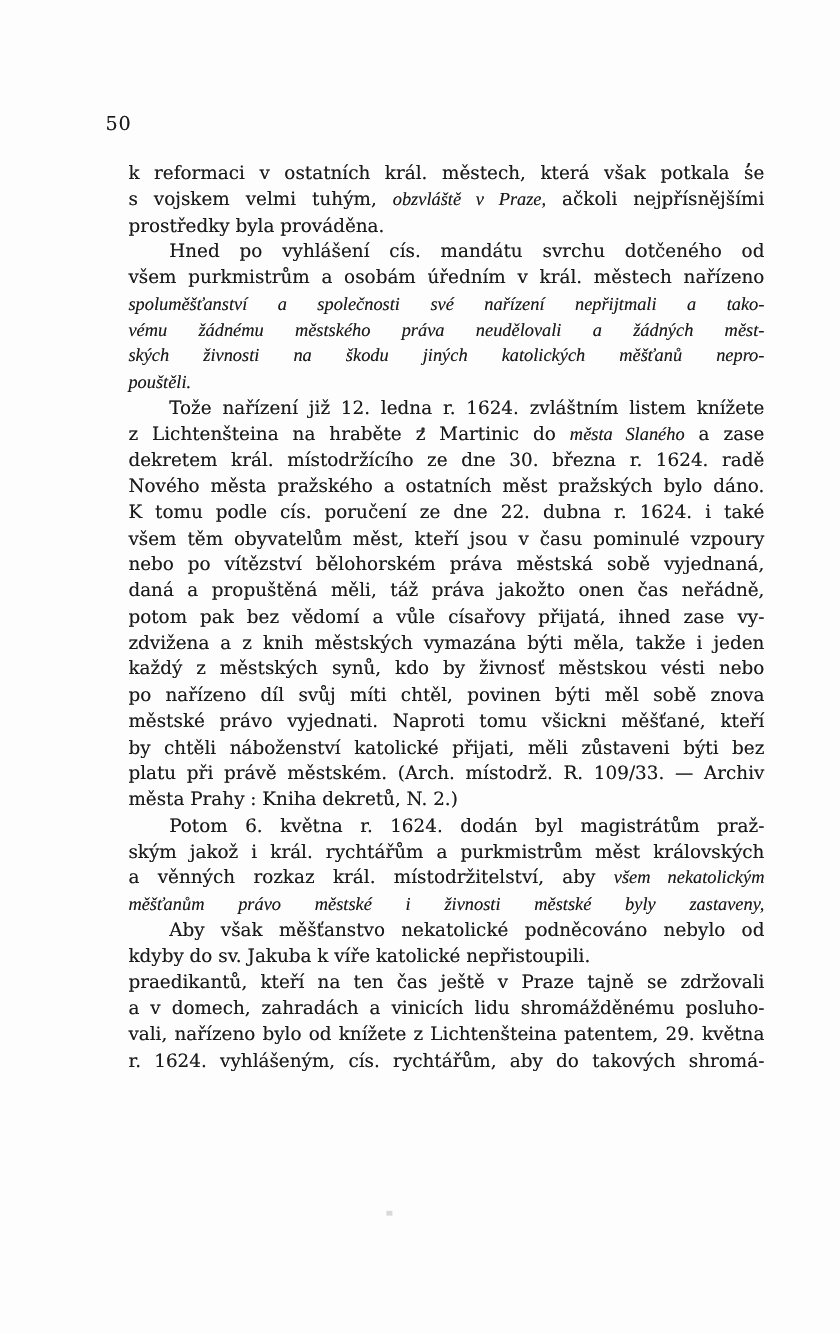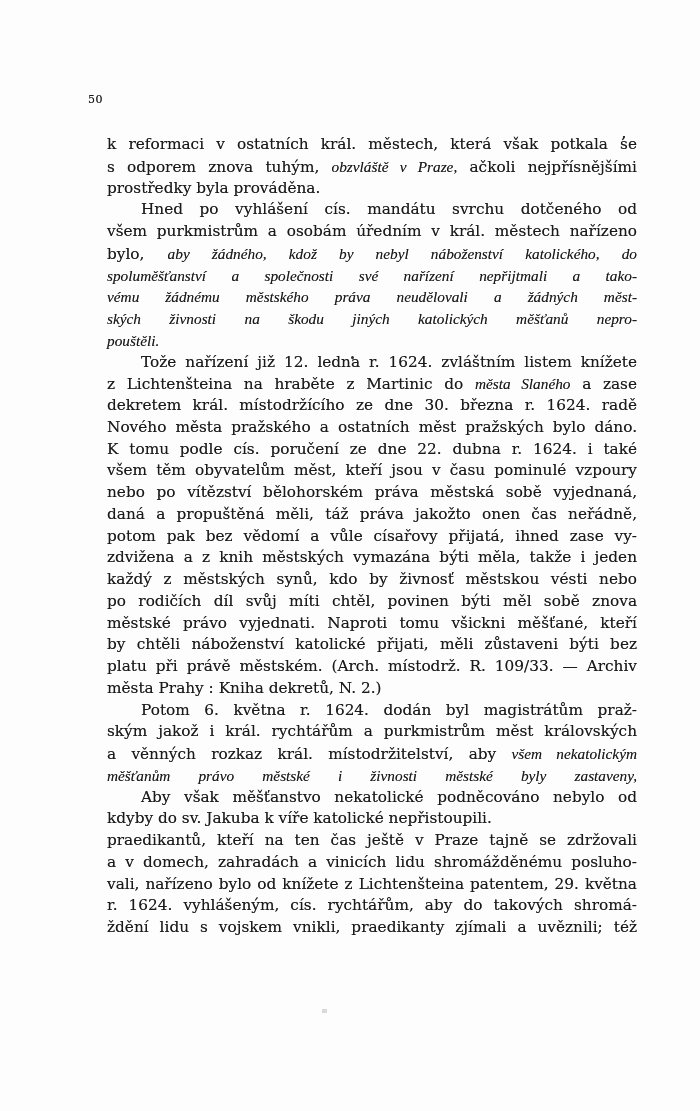--- a/index.html
+++ b/index.html
@@ -16,21 +16,21 @@
     color: #1a1a1a;
   }
   .page {
     position: absolute;
     inset: 0;
   }
   .page-number {
     position: absolute;
     left: 88px;
     top: 93px;
-    font-size: 11px;
+    font-size: 16px;
     letter-spacing: 0.5px;
     text-shadow: 0 0 0.4px rgba(0,0,0,0.5);
   }
   .text-block {
     position: absolute;
     left: 87px;
     top: 134px;
     width: 530px;
     font-size: 15.3px;
     line-height: 21.75px;
@@ -83,56 +83,54 @@
 </style>
 </head>
 <body>
 
 <div class="page">
 
   <div class="page-number">50</div>
 
   <div class="text-block">
       <div class="line"><span>k reformaci v ostatních král. městech, která však potkala se</span></div>
-      <div class="line"><span>s odporem znova tuhým, </span><em>obzvláště v Praze,</em><span> ačkoli nejpřísnějšími</span></div>
+      <div class="line"><span>s vojskem velmi tuhým, </span><em>obzvláště v Praze,</em><span> ačkoli nejpřísnějšími</span></div>
       <div class="line left"><span>prostředky byla prováděna.</span></div>
       <div class="line indent"><span>Hned po vyhlášení cís. mandátu svrchu dotčeného od</span></div>
       <div class="line"><span>všem purkmistrům a osobám úředním v král. městech nařízeno</span></div>
-      <div class="line"><span>bylo, </span><em>aby žádného, kdož by nebyl náboženství katolického, do</em></div>
       <div class="line"><em>spoluměšťanství a společnosti své nařízení nepřijtmali a tako-</em></div>
       <div class="line"><em>vému žádnému městského práva neudělovali a žádných měst-</em></div>
       <div class="line"><em>ských živnosti na škodu jiných katolických měšťanů nepro-</em></div>
       <div class="line left"><em>pouštěli.</em></div>
       <div class="line indent"><span>Tože nařízení již 12. ledna r. 1624. zvláštním listem knížete</span></div>
       <div class="line"><span>z Lichtenšteina na hraběte z Martinic do </span><em>města Slaného</em><span> a zase</span></div>
       <div class="line"><span>dekretem král. místodržícího ze dne 30. března r. 1624. radě</span></div>
       <div class="line"><span>Nového města pražského a ostatních měst pražských bylo dáno.</span></div>
       <div class="line"><span>K tomu podle cís. poručení ze dne 22. dubna r. 1624. i také</span></div>
       <div class="line"><span>všem těm obyvatelům měst, kteří jsou v času pominulé vzpoury</span></div>
       <div class="line"><span>nebo po vítězství bělohorském práva městská sobě vyjednaná,</span></div>
       <div class="line"><span>daná a propuštěná měli, táž práva jakožto onen čas neřádně,</span></div>
       <div class="line"><span>potom pak bez vědomí a vůle císařovy přijatá, ihned zase vy-</span></div>
       <div class="line"><span>zdvižena a z knih městských vymazána býti měla, takže i jeden</span></div>
       <div class="line"><span>každý z městských synů, kdo by živnosť městskou vésti nebo</span></div>
-      <div class="line"><span>po rodičích díl svůj míti chtěl, povinen býti měl sobě znova</span></div>
+      <div class="line"><span>po nařízeno díl svůj míti chtěl, povinen býti měl sobě znova</span></div>
       <div class="line"><span>městské právo vyjednati. Naproti tomu všickni měšťané, kteří</span></div>
       <div class="line"><span>by chtěli náboženství katolické přijati, měli zůstaveni býti bez</span></div>
       <div class="line"><span>platu při právě městském. (Arch. místodrž. R. 109/33. — Archiv</span></div>
       <div class="line left"><span>města Prahy : Kniha dekretů, N. 2.)</span></div>
       <div class="line indent"><span>Potom 6. května r. 1624. dodán byl magistrátům praž-</span></div>
       <div class="line"><span>ským jakož i král. rychtářům a purkmistrům měst královských</span></div>
       <div class="line"><span>a věnných rozkaz král. místodržitelství, aby </span><em>všem nekatolickým</em></div>
       <div class="line"><em>měšťanům právo městské i živnosti městské byly zastaveny,</em></div>
       <div class="line indent"><span>Aby však měšťanstvo nekatolické podněcováno nebylo od</span></div>
       <div class="line left"><span>kdyby do sv. Jakuba k víře katolické nepřistoupili.</span></div>
       <div class="line"><span>praedikantů, kteří na ten čas ještě v Praze tajně se zdržovali</span></div>
       <div class="line"><span>a v domech, zahradách a vinicích lidu shromážděnému posluho-</span></div>
       <div class="line"><span>vali, nařízeno bylo od knížete z Lichtenšteina patentem, 29. května</span></div>
       <div class="line"><span>r. 1624. vyhlášeným, cís. rychtářům, aby do takových shromá-</span></div>
-      <div class="line"><span>ždění lidu s vojskem vnikli, praedikanty zjímali a uvěznili; též</span></div>
     </div>
 
   <span class="margin-apostrophe">’</span>
 
   <span class="ink-dot"></span>
 
   <span class="ink-speck"></span>
 
 </div>
 

